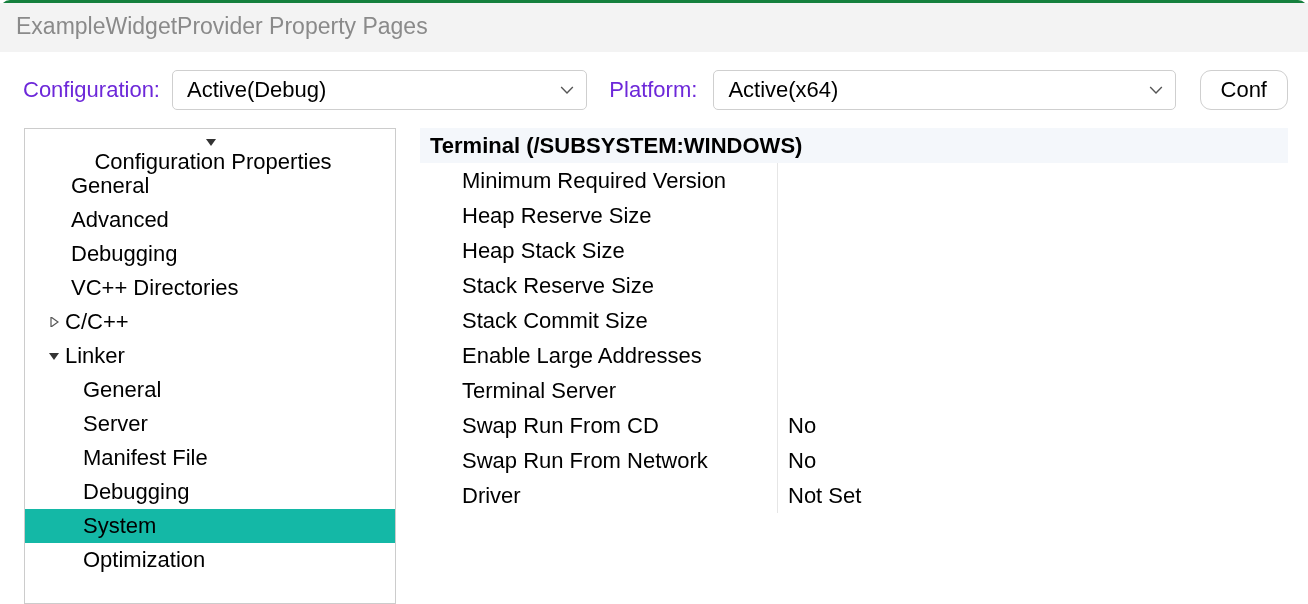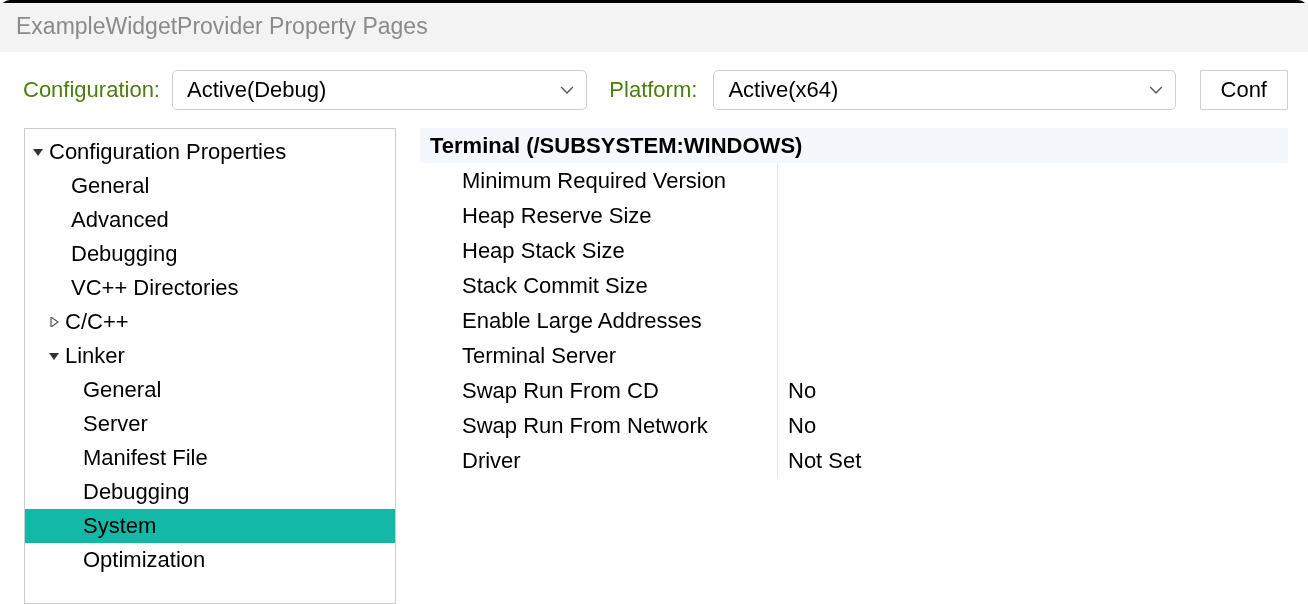--- a/index.html
+++ b/index.html
@@ -14,41 +14,41 @@
       background: #fff;
       width: 1308px;
       height: 604px;
       overflow: hidden;
     }
     .window {
       width: 100%;
       height: 100%;
       display: flex;
       flex-direction: column;
-      border-top: 3px solid #000000;
+      border-top: 3px solid #15803d;
       border-top-left-radius: 10px;
       border-top-right-radius: 10px;
     }
     .titlebar {
       background: #f3f3f3;
       padding: 10px 16px 12px 16px;
       color: #8a8a8a;
       font-size: 23px;
       font-weight: 400;
     }
     .toolbar {
       display: flex;
       align-items: center;
       padding: 18px 20px 18px 23px;
       gap: 12px;
       background: #fff;
     }
     .toolbar-label {
       font-size: 22px;
-      color: #4d7c0f;
+      color: #6d28d9;
     }
     .dropdown {
       display: flex;
       align-items: center;
       justify-content: space-between;
       border: 1px solid #cfcfcf;
       border-radius: 5px;
       background: #fff;
       height: 40px;
       padding: 0 12px 0 14px;
@@ -64,21 +64,21 @@
     }
     .dropdown .chev svg {
       width: 14px;
       height: 14px;
     }
     .config-dd { width: 442px; gap: 16px; }
     .platform-dd { width: 492px; margin-left: 4px; }
     .platform-label { margin-left: 10px; }
     .btn {
       border: 1px solid #cfcfcf;
-      border-radius: 1px;
+      border-radius: 11px;
       background: #fff;
       height: 40px;
       padding: 0 20px;
       font-size: 22px;
       cursor: pointer;
       display: flex;
       align-items: center;
       margin-left: 12px;
     }
     .content {
@@ -118,21 +118,21 @@
     .tree-toggle svg {
       width: 10px;
       height: 10px;
       fill: #333;
     }
     .tree-spacer {
       width: 18px;
       display: inline-block;
       flex-shrink: 0;
     }
-    .ind-0 { padding-left: 6px; }
+    .ind-0 { padding-left: 6px; flex-direction: column; }
     .ind-1 { padding-left: 28px; }
     .ind-1b { padding-left: 22px; }
     .ind-2 { padding-left: 58px; }
     .grid {
       flex: 1;
       border-top: 0;
       overflow: hidden;
     }
     .grid-row {
       display: flex;
@@ -268,20 +268,24 @@
       </div>
       <div class="grid-row">
         <div class="grid-label">Heap Reserve Size</div>
         <div class="grid-value"></div>
       </div>
       <div class="grid-row">
         <div class="grid-label">Heap Stack Size</div>
         <div class="grid-value"></div>
       </div>
       <div class="grid-row">
+        <div class="grid-label">Stack Reserve Size</div>
+        <div class="grid-value"></div>
+      </div>
+      <div class="grid-row">
         <div class="grid-label">Stack Commit Size</div>
         <div class="grid-value"></div>
       </div>
       <div class="grid-row">
         <div class="grid-label">Enable Large Addresses</div>
         <div class="grid-value"></div>
       </div>
       <div class="grid-row">
         <div class="grid-label">Terminal Server</div>
         <div class="grid-value"></div>

